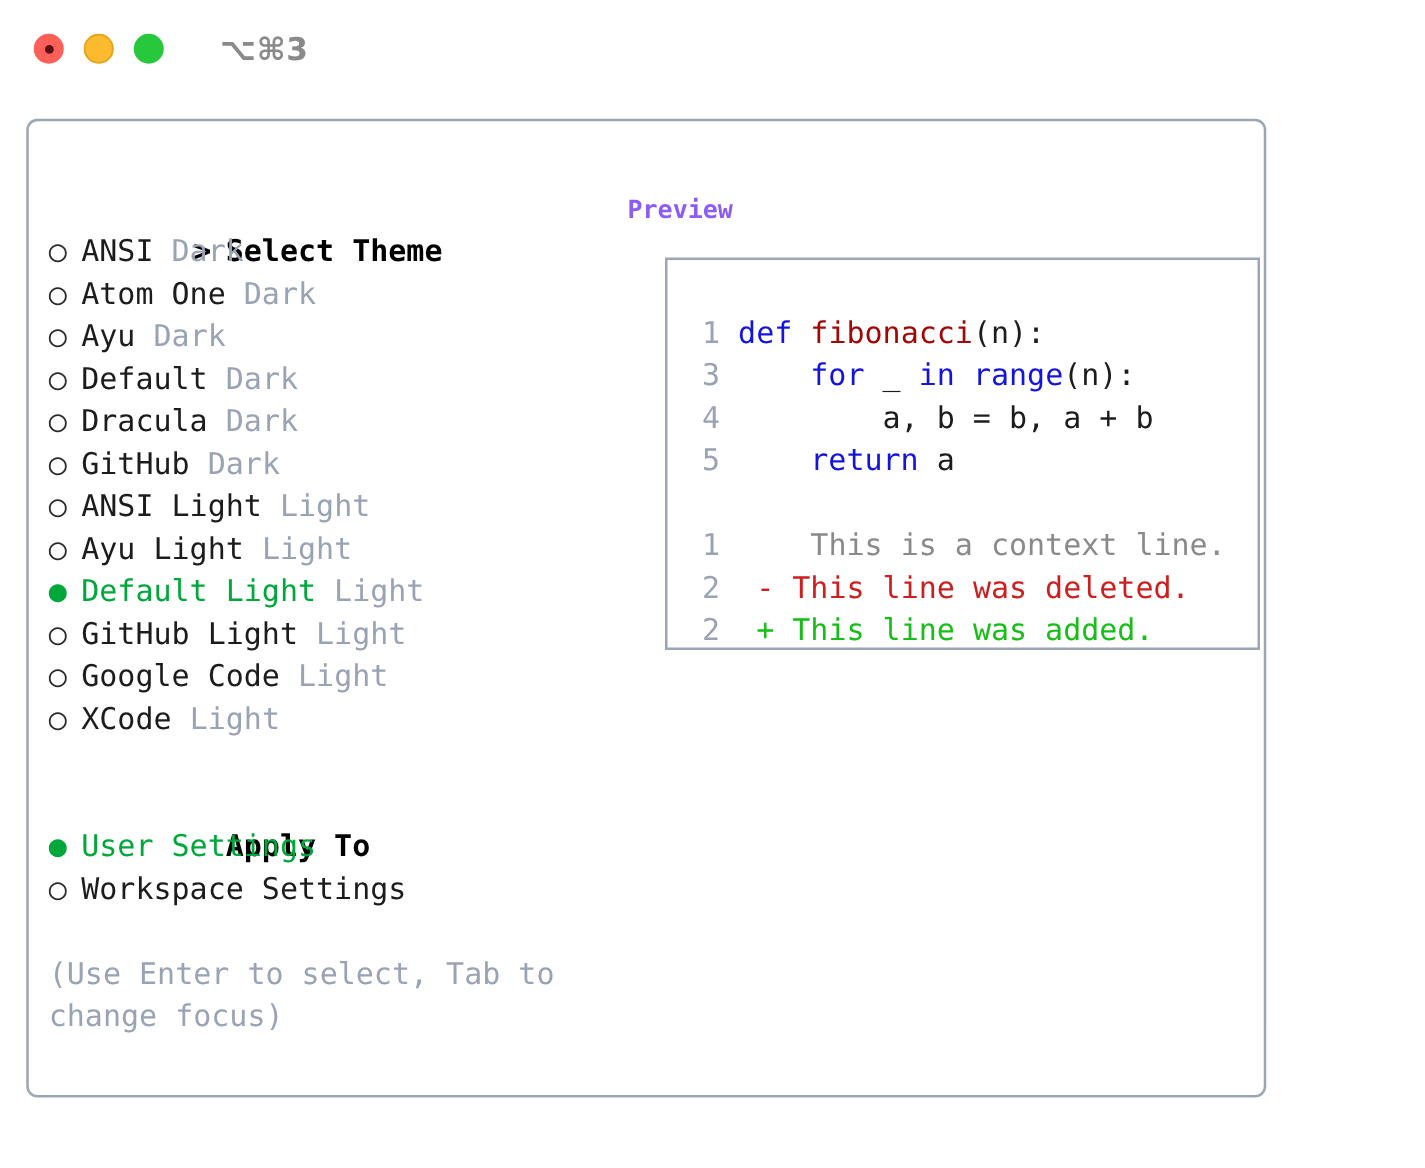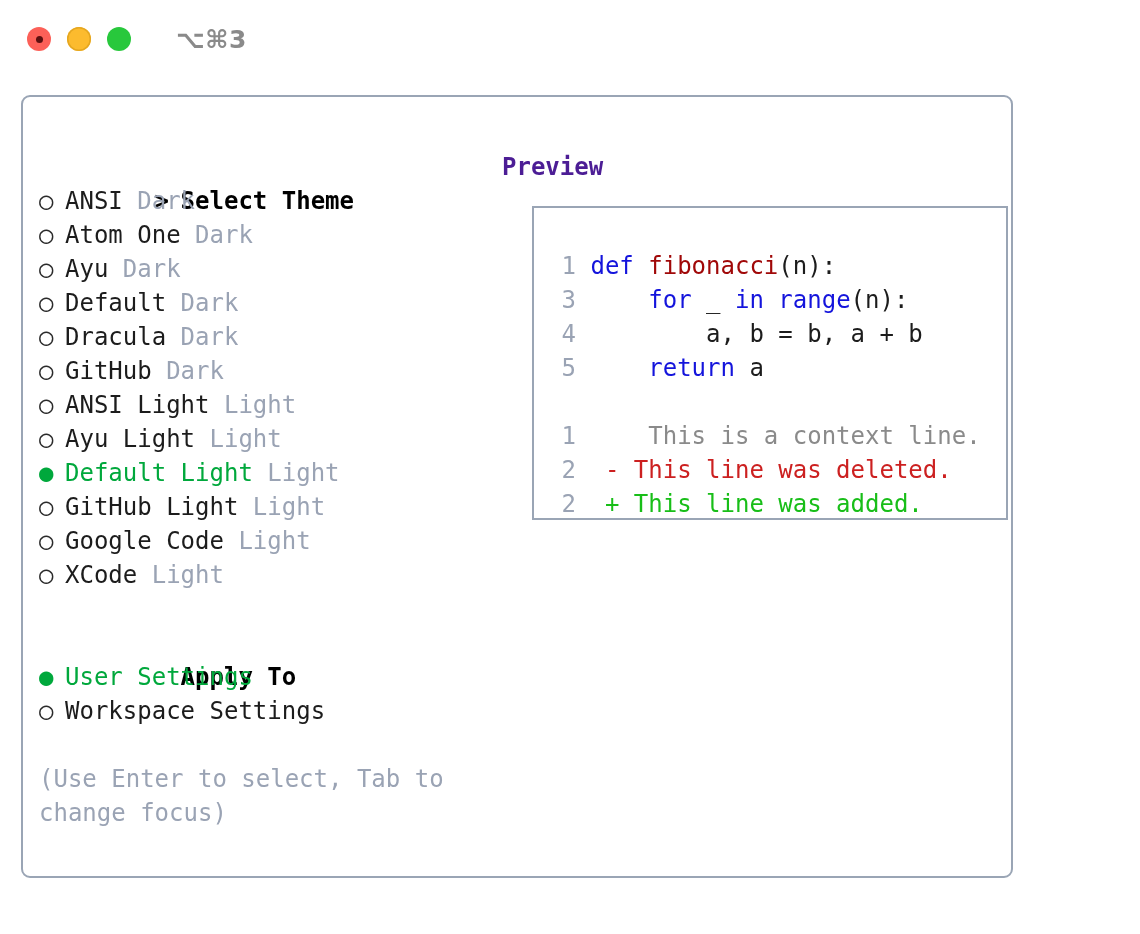--- a/index.html
+++ b/index.html
@@ -118,24 +118,24 @@
   }
   .tag {
     color: #9aa3b4;
   }
   .item-selected {
     color: #00a83c;
   }
 
   
   #preview-heading {
-    font-size: 24px;
+    font-size: 20px;
     line-height: 34px;
     font-weight: bold;
-    color: #4c1d95;
+    color: #8b5cf6;
     white-space: pre;
   }
   #preview-box {
     position: absolute;
     left: 30px;
     top: 56px;
     width: 476px;
     height: 314px;
     border: 2px solid #9aa5b5;
     box-sizing: border-box;

